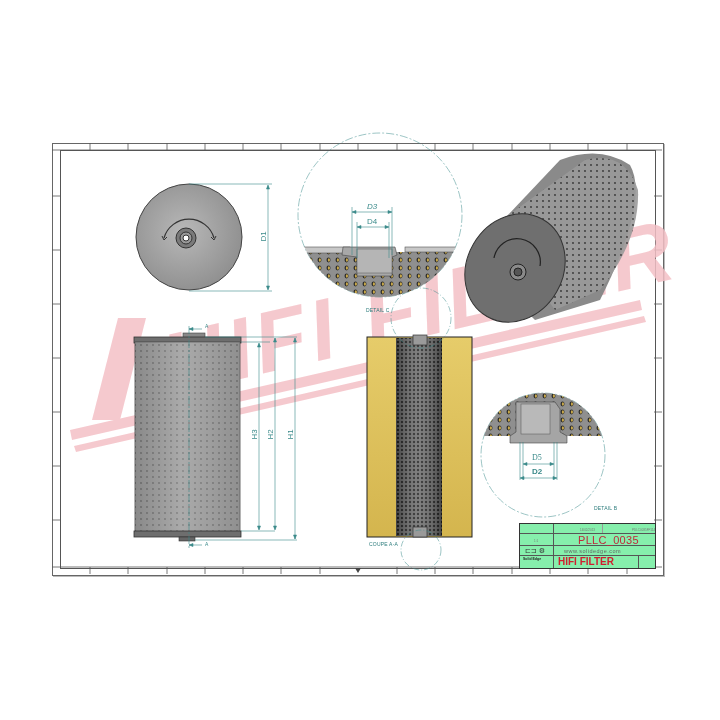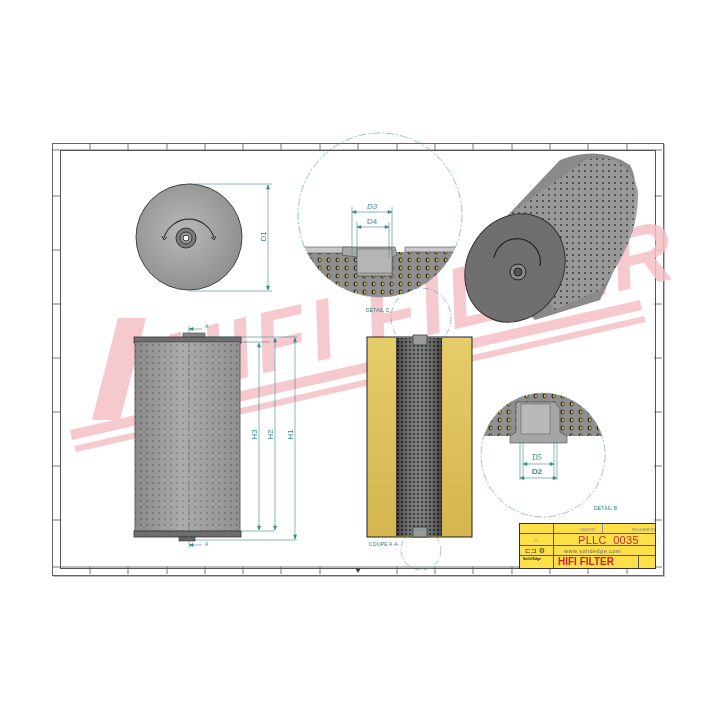--- a/index.html
+++ b/index.html
@@ -2,21 +2,21 @@
 <html><head>
 <meta charset="utf-8">
 <style>
   html,body{margin:0;padding:0;background:#fff;}
   body{width:720px;height:720px;position:relative;overflow:hidden;font-family:"Liberation Sans",sans-serif;}
   .sheet{position:absolute;left:52px;top:143px;width:610px;height:431px;border:1px solid #666;box-shadow:1px 1px 0 #bbb;}
   .inner{position:absolute;left:60px;top:150px;width:594px;height:417px;border:1px solid #555;}
   svg{position:absolute;left:0;top:0;}
   .lbl{position:absolute;color:#3a8a8a;font-size:8px;font-family:"Liberation Sans",sans-serif;}
   .caption{position:absolute;color:#2b7b7b;font-size:5px;letter-spacing:0.2px;font-family:"Liberation Sans",sans-serif;}
-  .tb{position:absolute;left:519px;top:523px;width:135px;height:44px;border:1px solid #333;background:#fde047;}
+  .tb{position:absolute;left:519px;top:523px;width:135px;height:44px;border:1px solid #333;background:#86efac;}
   .tb-row{position:absolute;left:0;width:100%;border-top:1px solid #555;}
   .tb-small{position:absolute;font-size:3px;color:#777;}
   .tb-code{position:absolute;left:58px;top:10px;font-size:11px;color:#c0283b;letter-spacing:0.3px;}
   .tb-url{position:absolute;left:44px;top:24px;font-size:5.5px;color:#666;letter-spacing:0.5px;}
   .tb-brand{position:absolute;left:38px;top:32px;font-size:10px;font-weight:bold;color:#d01f2f;}
   .tb-se{position:absolute;left:3px;top:33px;font-size:3.5px;color:#222;font-weight:bold;line-height:4px;}
 </style>
 </head>
 <body>
 

